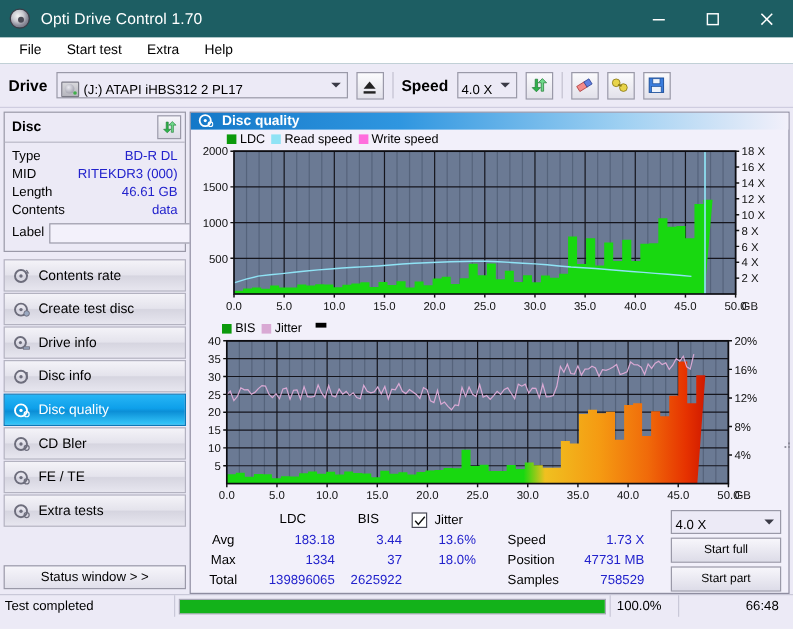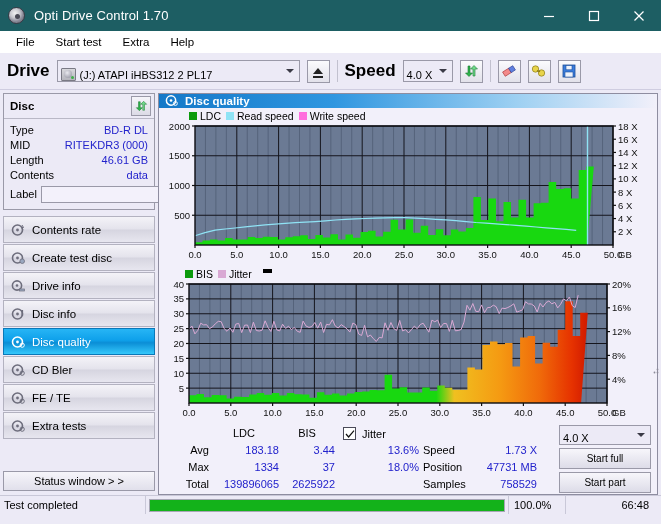--- a/index.html
+++ b/index.html
@@ -39,21 +39,21 @@
     height:22px; background:#ffffff; display:flex; align-items:center;
     padding-left:7px; gap:3px;
   }
   .menuitem { padding:2px 9px; font-size:11.5px; color:#000; }
 
   
   .toolbar {
     height:37px; background:#eceaf6; display:flex; align-items:center;
     padding:0 7px; gap:7px; border-bottom:1px solid #cfcde0;
   }
-  .tb-label { font-size:17px; font-weight:bold; color:#000; }
+  .tb-label { font-size:13px; font-weight:bold; color:#000; }
   .combo {
     height:22px; background:#eceaf6; border:1px solid #9a99a8;
     display:flex; align-items:flex-end; position:relative; padding:0 3px;
     font-size:11px;
   }
   .drive-combo { width:243px; }
   .drive-icon {
     width:15px; height:13px; flex:none; position:relative; margin-right:4px;
     background:linear-gradient(#d8d8dc,#b6b6be); border:1px solid #7a7a85; border-radius:1px;
   }
@@ -153,31 +153,31 @@
   .chart-svg { display:block; }
 
   
   .stats {
     display:flex; padding:2px 4px 2px 4px; font-size:11px; gap:0;
     align-items:flex-start;
   }
   .stats-grid { display:grid; grid-template-columns:46px 70px 56px; }
   .stats-grid div { height:17px; line-height:17px; }
   .sg-h { text-align:center; font-weight:normal; color:#000; }
-  .sg-k { text-align:right; color:#000; }
+  .sg-k { text-align:center; color:#000; }
   .sg-v { text-align:right; color:#2222cc; }
 
   .jitter-col { width:88px; padding-left:8px; }
   .jitter-head { display:flex; align-items:center; gap:6px; height:17px; }
   .cbox {
     width:13px;height:13px;border:1px solid #4a4a58;background:#fff;
     display:flex;align-items:center;justify-content:center;flex:none;
   }
   .cbox svg{display:block;}
-  .jitter-val { height:17px; line-height:17px; text-align:right; color:#2222cc; padding-right:4px; }
+  .jitter-val { height:17px; line-height:17px; text-align:center; color:#2222cc; padding-right:4px; }
 
   .pos-col { width:118px; display:grid; grid-template-columns:58px 60px; }
   .pos-col div { height:17px; line-height:17px; }
   .pc-k { color:#000; }
   .pc-v { color:#2222cc; text-align:right; padding-right:4px; }
 
   .act-col { flex:1; display:flex; flex-direction:column; gap:3px; align-items:flex-end; padding-right:2px; }
   .act-combo { width:92px; height:20px; }
   .act-btn {
     width:92px;height:21px;background:linear-gradient(#f7f6fb,#dddce8);

